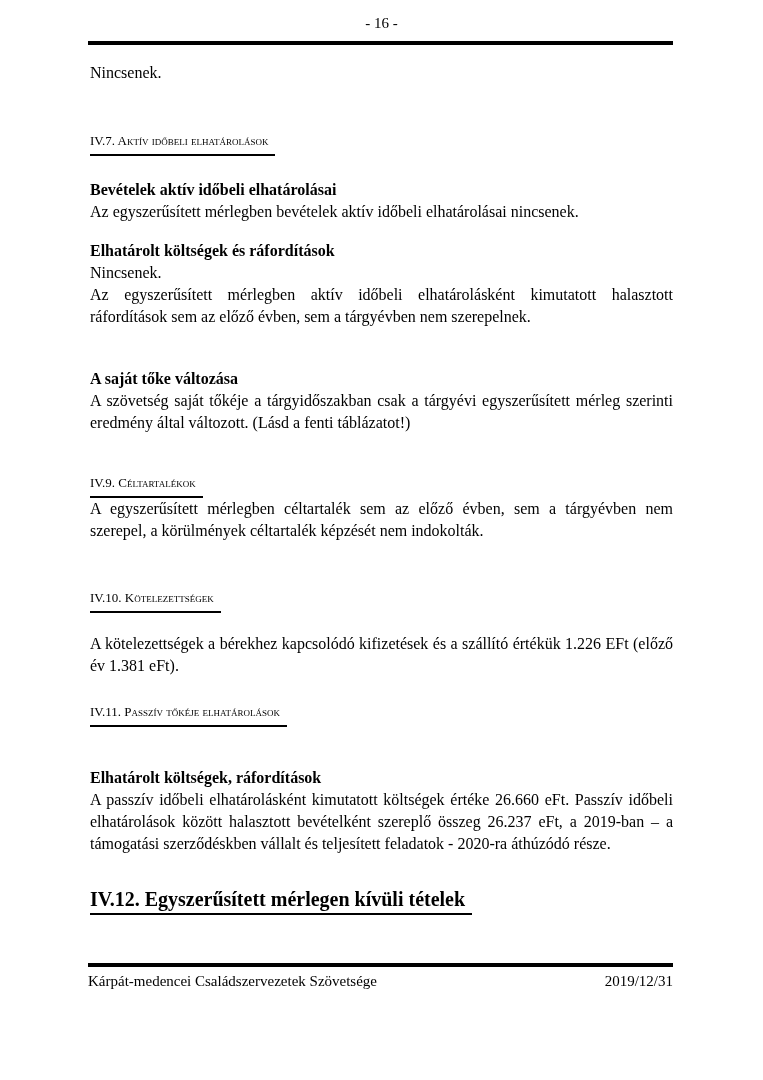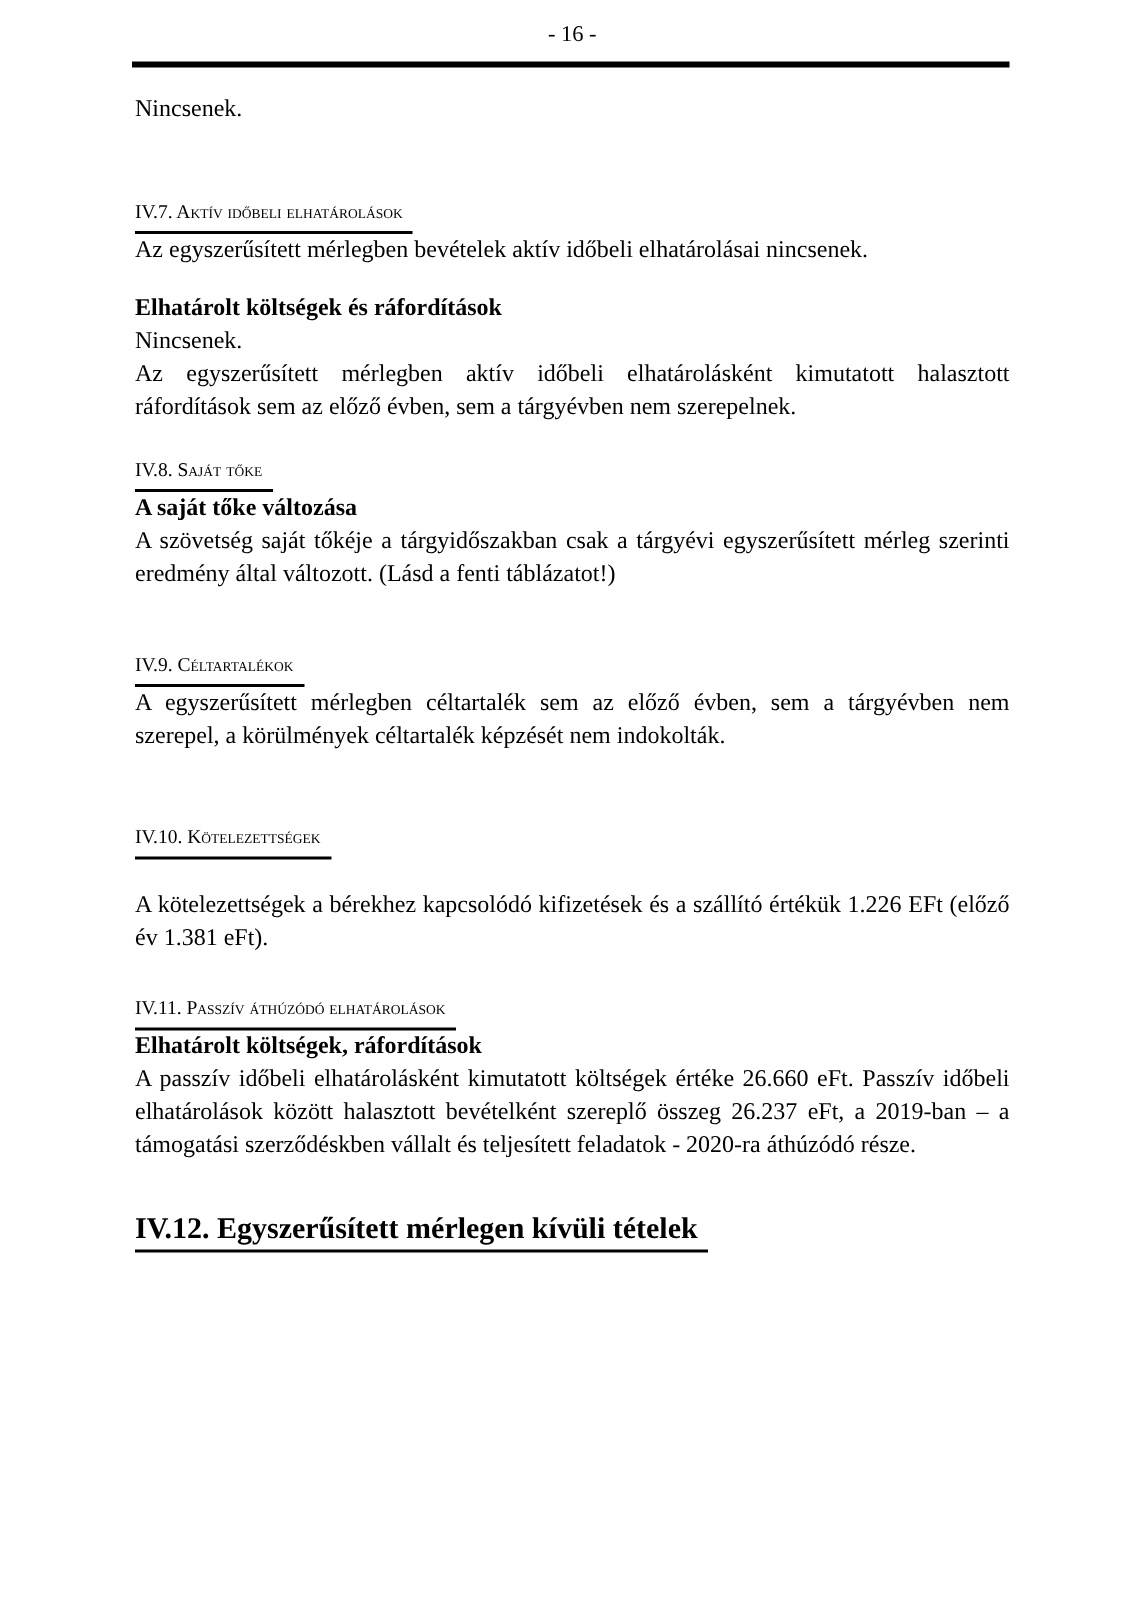--- a/index.html
+++ b/index.html
@@ -27,20 +27,21 @@
     margin-right: 90px;
     background: #000000;
   }
   .top-rule { height: 4px; margin-top: 8px; }
   .content { padding: 0 90px; }
   .para { text-align: justify; }
   .sub {
     font-weight: bold;
     font-size: 16px;
     line-height: 22px;
+    margin-top: 40px;
   }
   .sec-head {
     font-weight: normal;
     font-size: 13px;
     line-height: 24px;
     font-variant: small-caps;
   }
   .sec-head .hline, .sec-head-big .hline {
     display: inline-block;
     border-bottom: 2px solid #000000;
@@ -74,48 +75,55 @@
 
   <div class="page-number">- 16 -</div>
   <div class="rule top-rule"></div>
 
   <div class="content">
 
     <p class="para" style="margin-top:17px">Nincsenek.</p>
 
     <section>
       <h2 class="sec-head" style="margin-top:45px"><span class="hline">IV.7. Aktív időbeli elhatárolások</span></h2>
+      <h3 class="sub" style="margin-top:23px">Bevételek aktív időbeli elhatárolásai</h3>
       <p class="para">Az egyszerűsített mérlegben bevételek aktív időbeli elhatárolásai nincsenek.</p>
       <h3 class="sub" style="margin-top:17px">Elhatárolt költségek és ráfordítások</h3>
       <p class="para">Nincsenek.</p>
       <p class="para">Az egyszerűsített mérlegben aktív időbeli elhatárolásként kimutatott halasztott ráfordítások sem az előző évben, sem a tárgyévben nem szerepelnek.</p>
     </section>
 
     <section>
-      <h2 class="sec-head" style="margin-top:18px"><span class="hline">IV.8. Saját tőke</span></h2>
       <h3 class="sub">A saját tőke változása</h3>
       <p class="para">A szövetség saját tőkéje a tárgyidőszakban csak a tárgyévi egyszerűsített mérleg szerinti eredmény által változott. (Lásd a fenti táblázatot!)</p>
     </section>
 
     <section>
       <h2 class="sec-head" style="margin-top:37px"><span class="hline">IV.9. Céltartalékok</span></h2>
       <p class="para">A egyszerűsített mérlegben céltartalék sem az előző évben, sem a tárgyévben nem szerepel, a körülmények céltartalék képzését nem indokolták.</p>
     </section>
 
     <section>
       <h2 class="sec-head" style="margin-top:44px"><span class="hline">IV.10. Kötelezettségek</span></h2>
       <p class="para" style="margin-top:20px">A kötelezettségek a bérekhez kapcsolódó kifizetések és a szállító értékük 1.226 EFt (előző év 1.381 eFt).</p>
     </section>
 
     <section>
-      <h2 class="sec-head" style="margin-top:23px"><span class="hline">IV.11. Passzív áthúzódó elhatárolások</span></h2>
+      <h2 class="sec-head" style="margin-top:23px"><span class="hline">IV.11. Passzív tőkéje elhatárolások</span></h2>
       <h3 class="sub">Elhatárolt költségek, ráfordítások</h3>
       <p class="para">A passzív időbeli elhatárolásként kimutatott költségek értéke 26.660 eFt. Passzív időbeli elhatárolások között halasztott bevételként szereplő összeg 26.237 eFt, a 2019-ban – a támogatási szerződéskben vállalt és teljesített feladatok - 2020-ra áthúzódó része.</p>
     </section>
 
     <section>
       <h2 class="sec-head-big" style="margin-top:31px"><span class="hline">IV.12. Egyszerűsített mérlegen kívüli tételek</span></h2>
     </section>
 
   </div>
 
+  <div class="footer">
+    <div class="footer-rule"></div>
+    <div class="footer-row">
+      <span>Kárpát-medencei Családszervezetek Szövetsége</span>
+      <span>2019/12/31</span>
+    </div>
+  </div>
 
 </div>
 
 </body></html>

